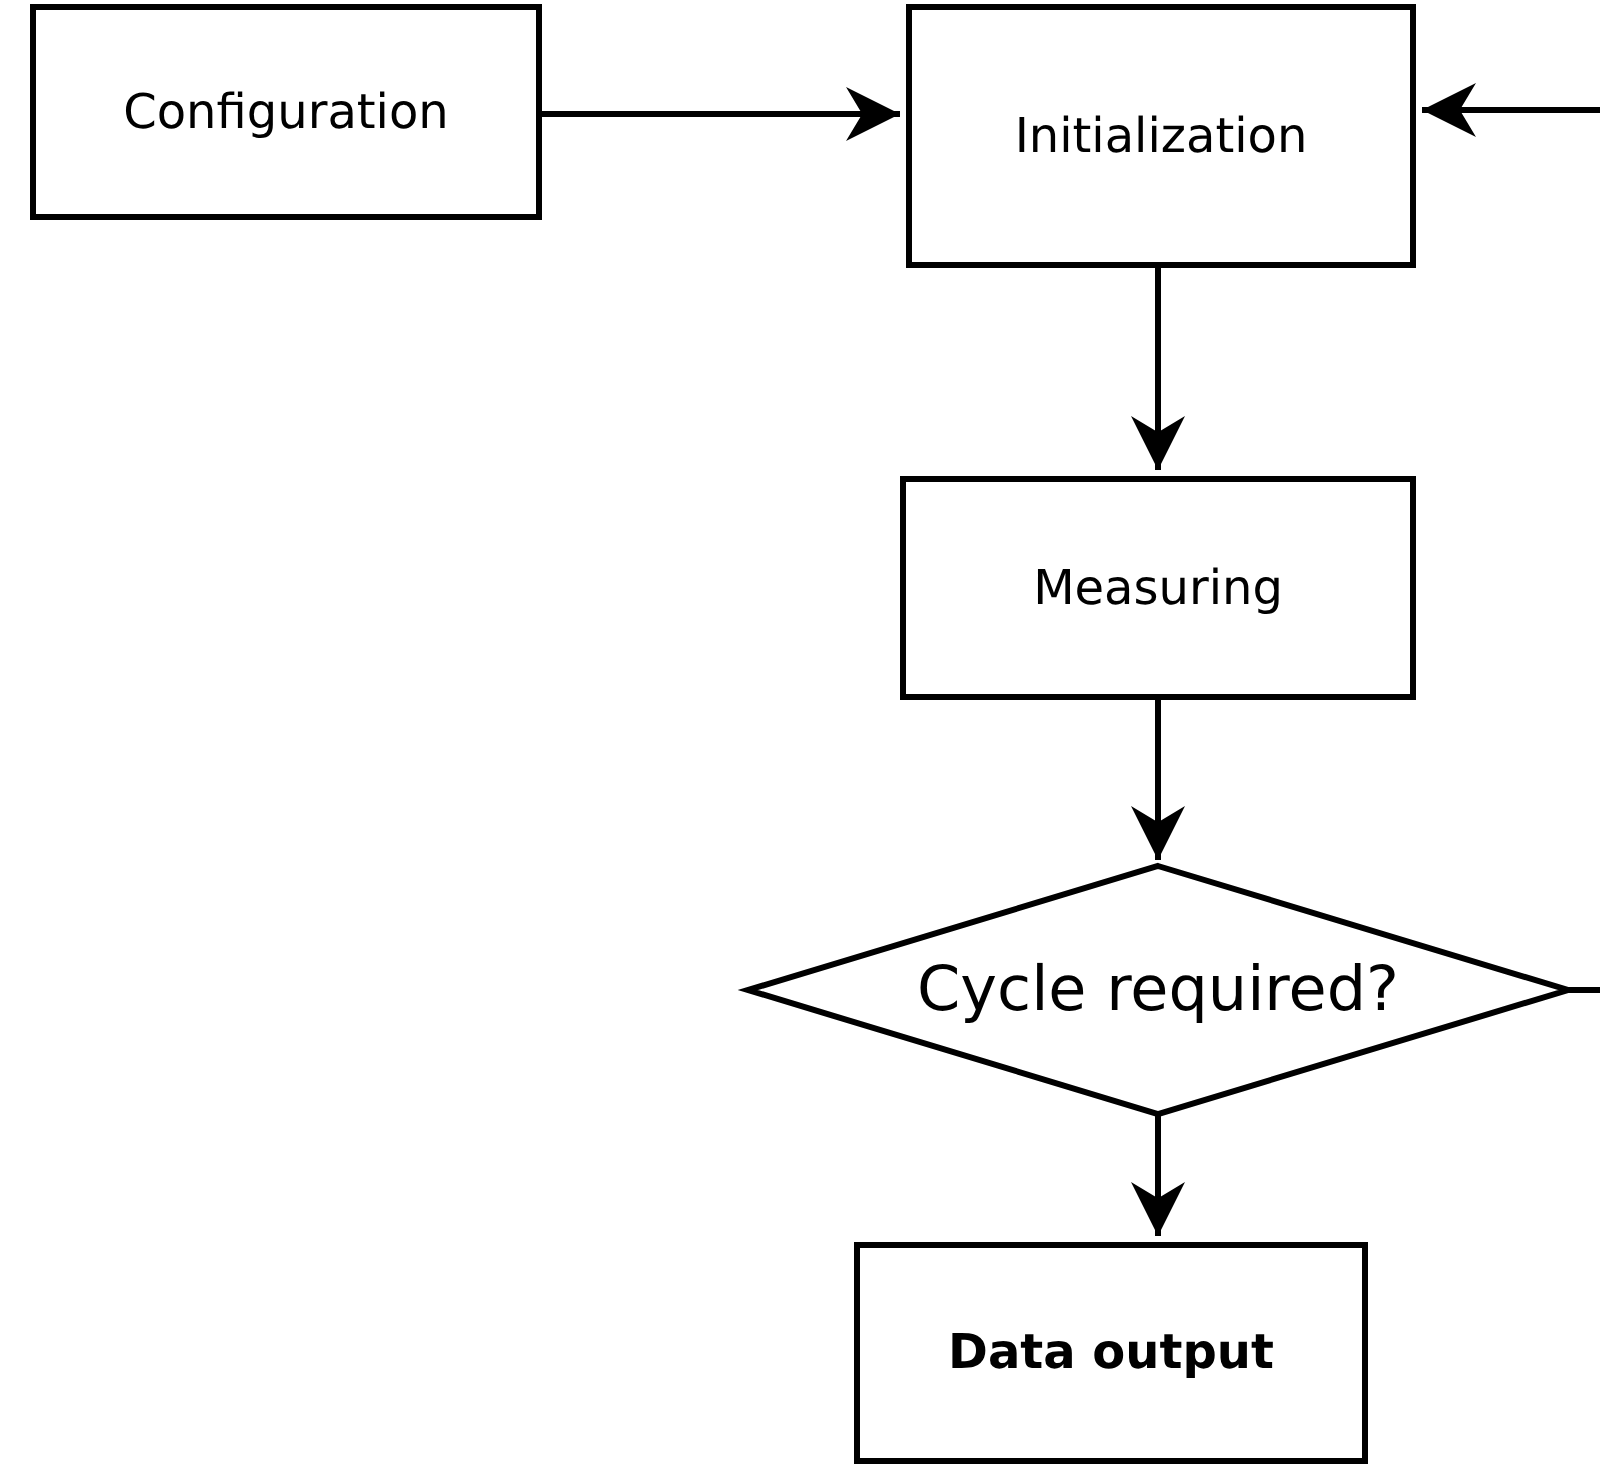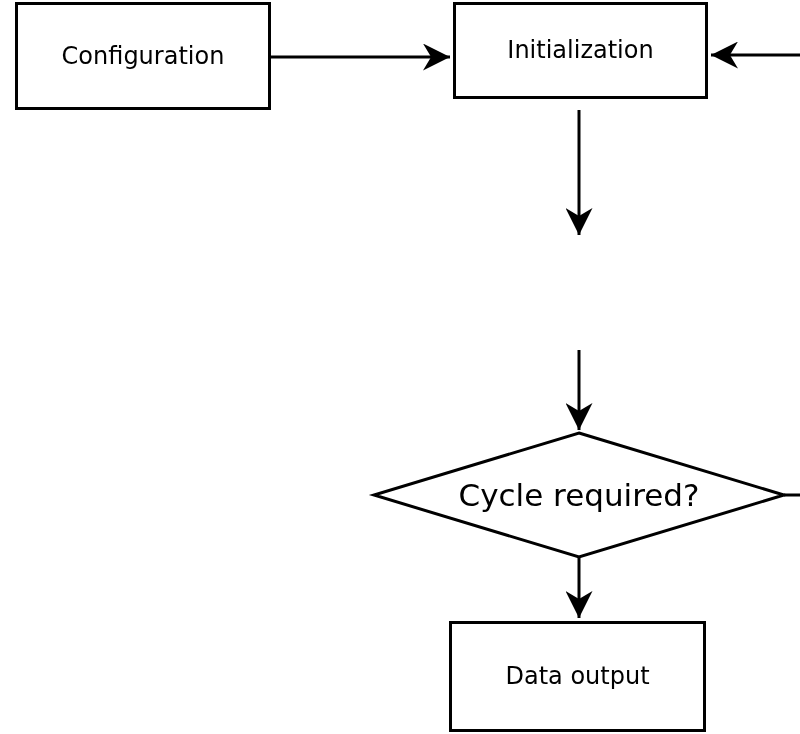--- a/index.html
+++ b/index.html
@@ -30,23 +30,23 @@
     border: 3px solid #000000;
     background: #ffffff;
     display: flex;
     align-items: center;
     justify-content: center;
     font-size: 24px;
     line-height: 1.2;
     text-align: center;
   }
   .node-box.config   { left: 2px;   top: 2px;   width: 256px; height: 108px; }
-  .node-box.init     { left: 440px; top: 2px;   width: 255px; height: 97px; }
+  .node-box.init     { left: 440px; top: 2px;   width: 255px; height: 132px; }
   .node-box.measure  { left: 437px; top: 238px; width: 258px; height: 112px; }
-  .node-box.dataout  { left: 436px; top: 621px; width: 257px; height: 111px; }
+  .node-box.dataout  { left: 414px; top: 621px; width: 257px; height: 111px; font-weight: bold; }
   .decision-label {
     position: absolute;
     left: 361px;
     top: 479px;
     width: 410px;
     height: 32px;
     display: flex;
     align-items: center;
     justify-content: center;
     font-size: 31px;
@@ -80,20 +80,23 @@
   </svg>
 
   <div class="node-box config">
     <span>Configuration</span>
   </div>
 
   <div class="node-box init">
     <span>Initialization</span>
   </div>
 
+  <div class="node-box measure">
+    <span>Measuring</span>
+  </div>
 
   <div class="decision-label">
     <span>Cycle required?</span>
   </div>
 
   <div class="node-box dataout">
     <span>Data output</span>
   </div>
 
 </div>

